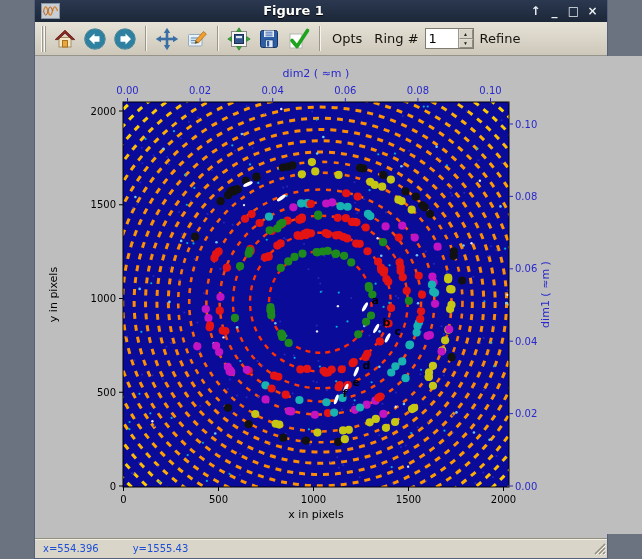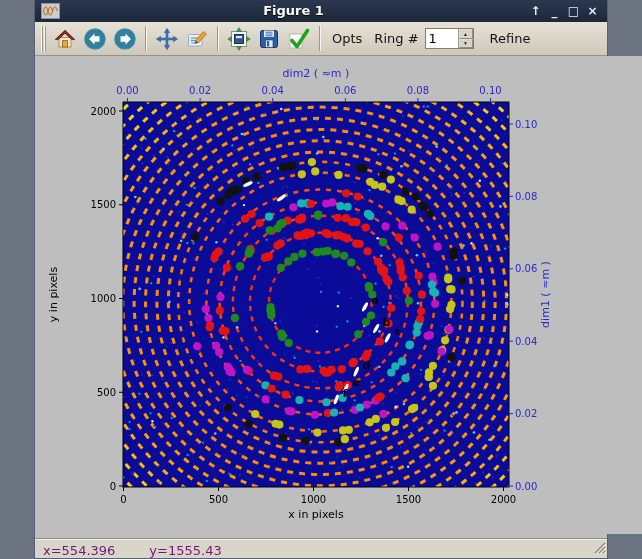--- a/index.html
+++ b/index.html
@@ -28,21 +28,21 @@
   .tb-label{font-size:13px;color:#17140f;padding:0 6px;white-space:nowrap;text-align:center;}
   .spinbox{display:flex;align-items:stretch;height:21px;border:1px solid #7f7c72;background:#fff;}
   .spinbox input{width:32px;border:none;outline:none;font-size:13px;font-family:inherit;padding:0 3px;}
   .spin-arrows{display:flex;flex-direction:column;width:15px;border-left:1px solid #9a978c;}
   .spin-arrows button{flex:1;border:1px outset #e2ded2;background:#d8d4c8;font-size:5px;line-height:4px;
     padding:0;color:#222;display:flex;align-items:center;justify-content:center;}
   
   .canvas{flex:0 0 478px;position:relative;background:#bebebe;}
   
   .statusbar{flex:1;background:#d9d5c9;border-top:1px solid #91907f;box-shadow:inset 0 1px 0 #f2efe6;
-    display:flex;align-items:flex-end;padding:0 8px;font-size:13px;color:#701a75;position:relative;}
+    display:flex;align-items:center;padding:0 8px;font-size:10px;color:#1d4ed8;position:relative;}
   .statusbar .gap{width:34px;}
   .resize-grip{position:absolute;right:1px;bottom:1px;}
 </style>
 </head>
 <body>
 
 <div class="window">
 
   <div class="titlebar">
     <div class="app-icon">
@@ -146,21 +146,21 @@
 
     <span class="tb-label">Opts</span>
     <span class="tb-label">Ring #</span>
     <div class="spinbox">
       <input type="text" value="1" style="">
       <div class="spin-arrows">
         <button>▲</button>
         <button>▼</button>
       </div>
     </div>
-    <span class="tb-label" style="margin-left:10px;">Refine</span>
+    <span class="tb-label" style="">Refine</span>
   </div>
 
   <div class="canvas">
     <svg id="plot-canvas" width="642" height="478">
         <rect x="0" y="0" width="642" height="478" fill="#bebebe"></rect>
         <defs>
           <clipPath id="pclip">
             <rect x="88" y="46" width="386" height="385"></rect>
           </clipPath>
         </defs>

